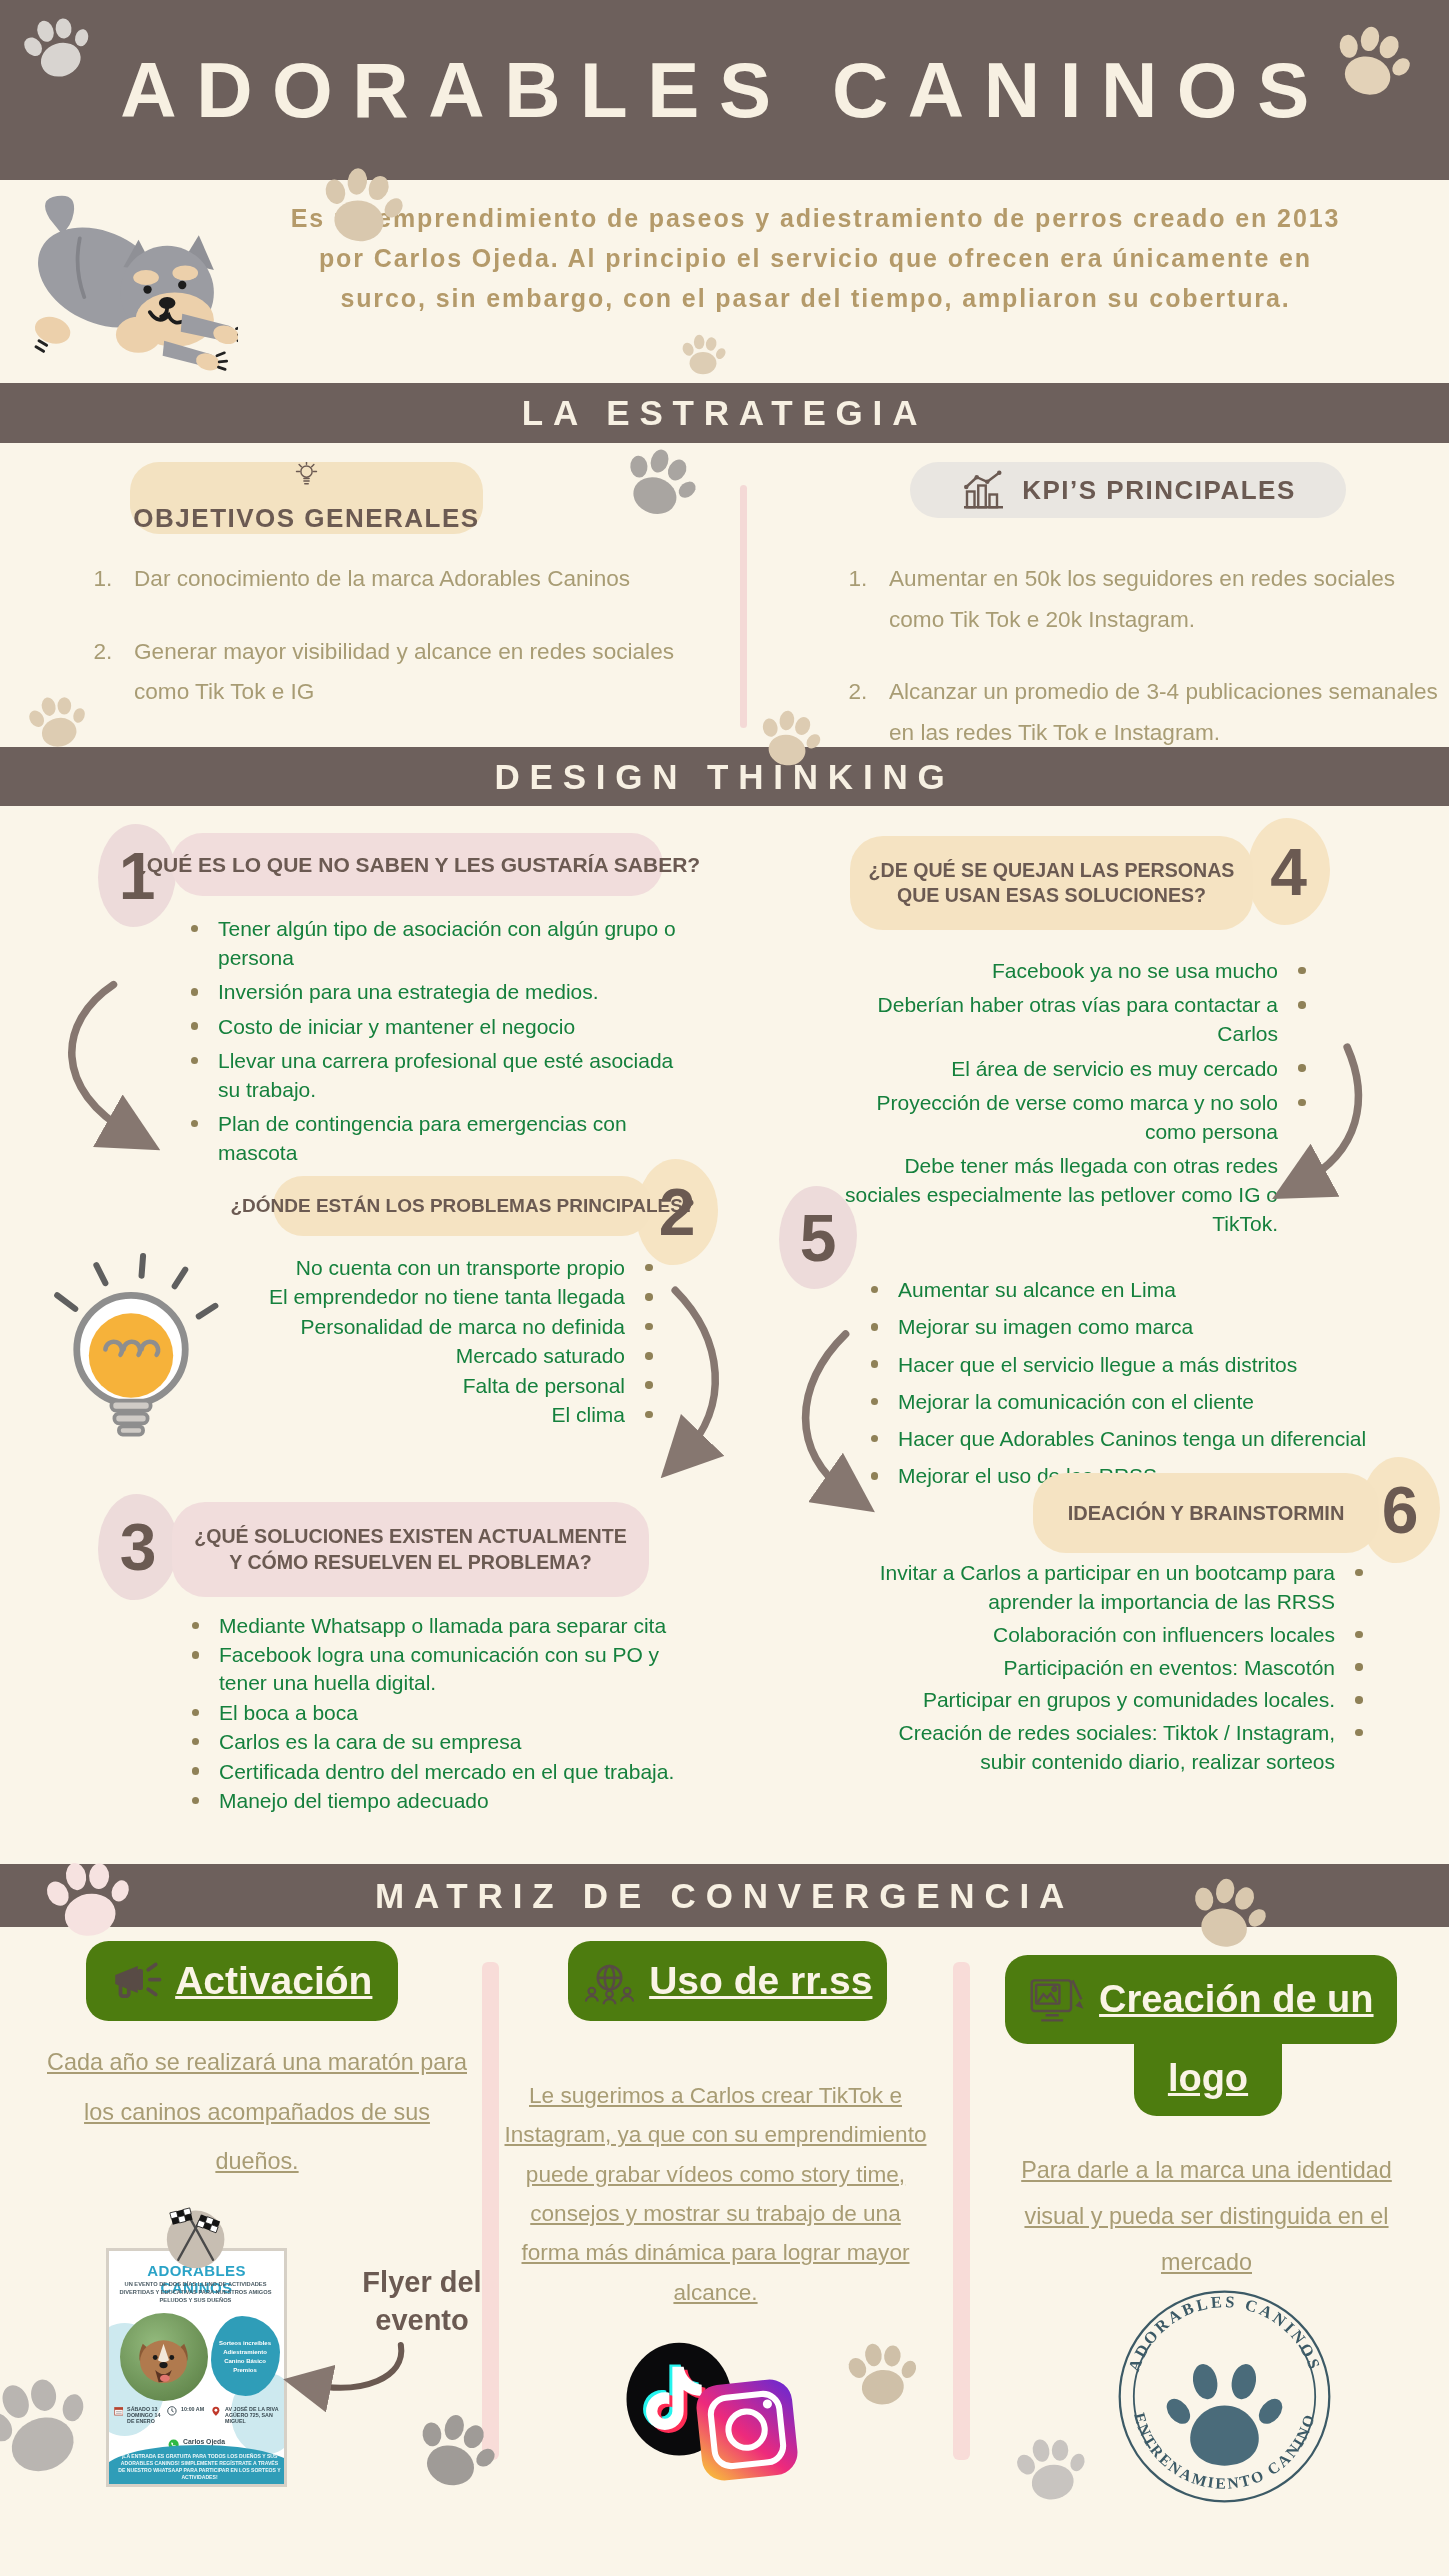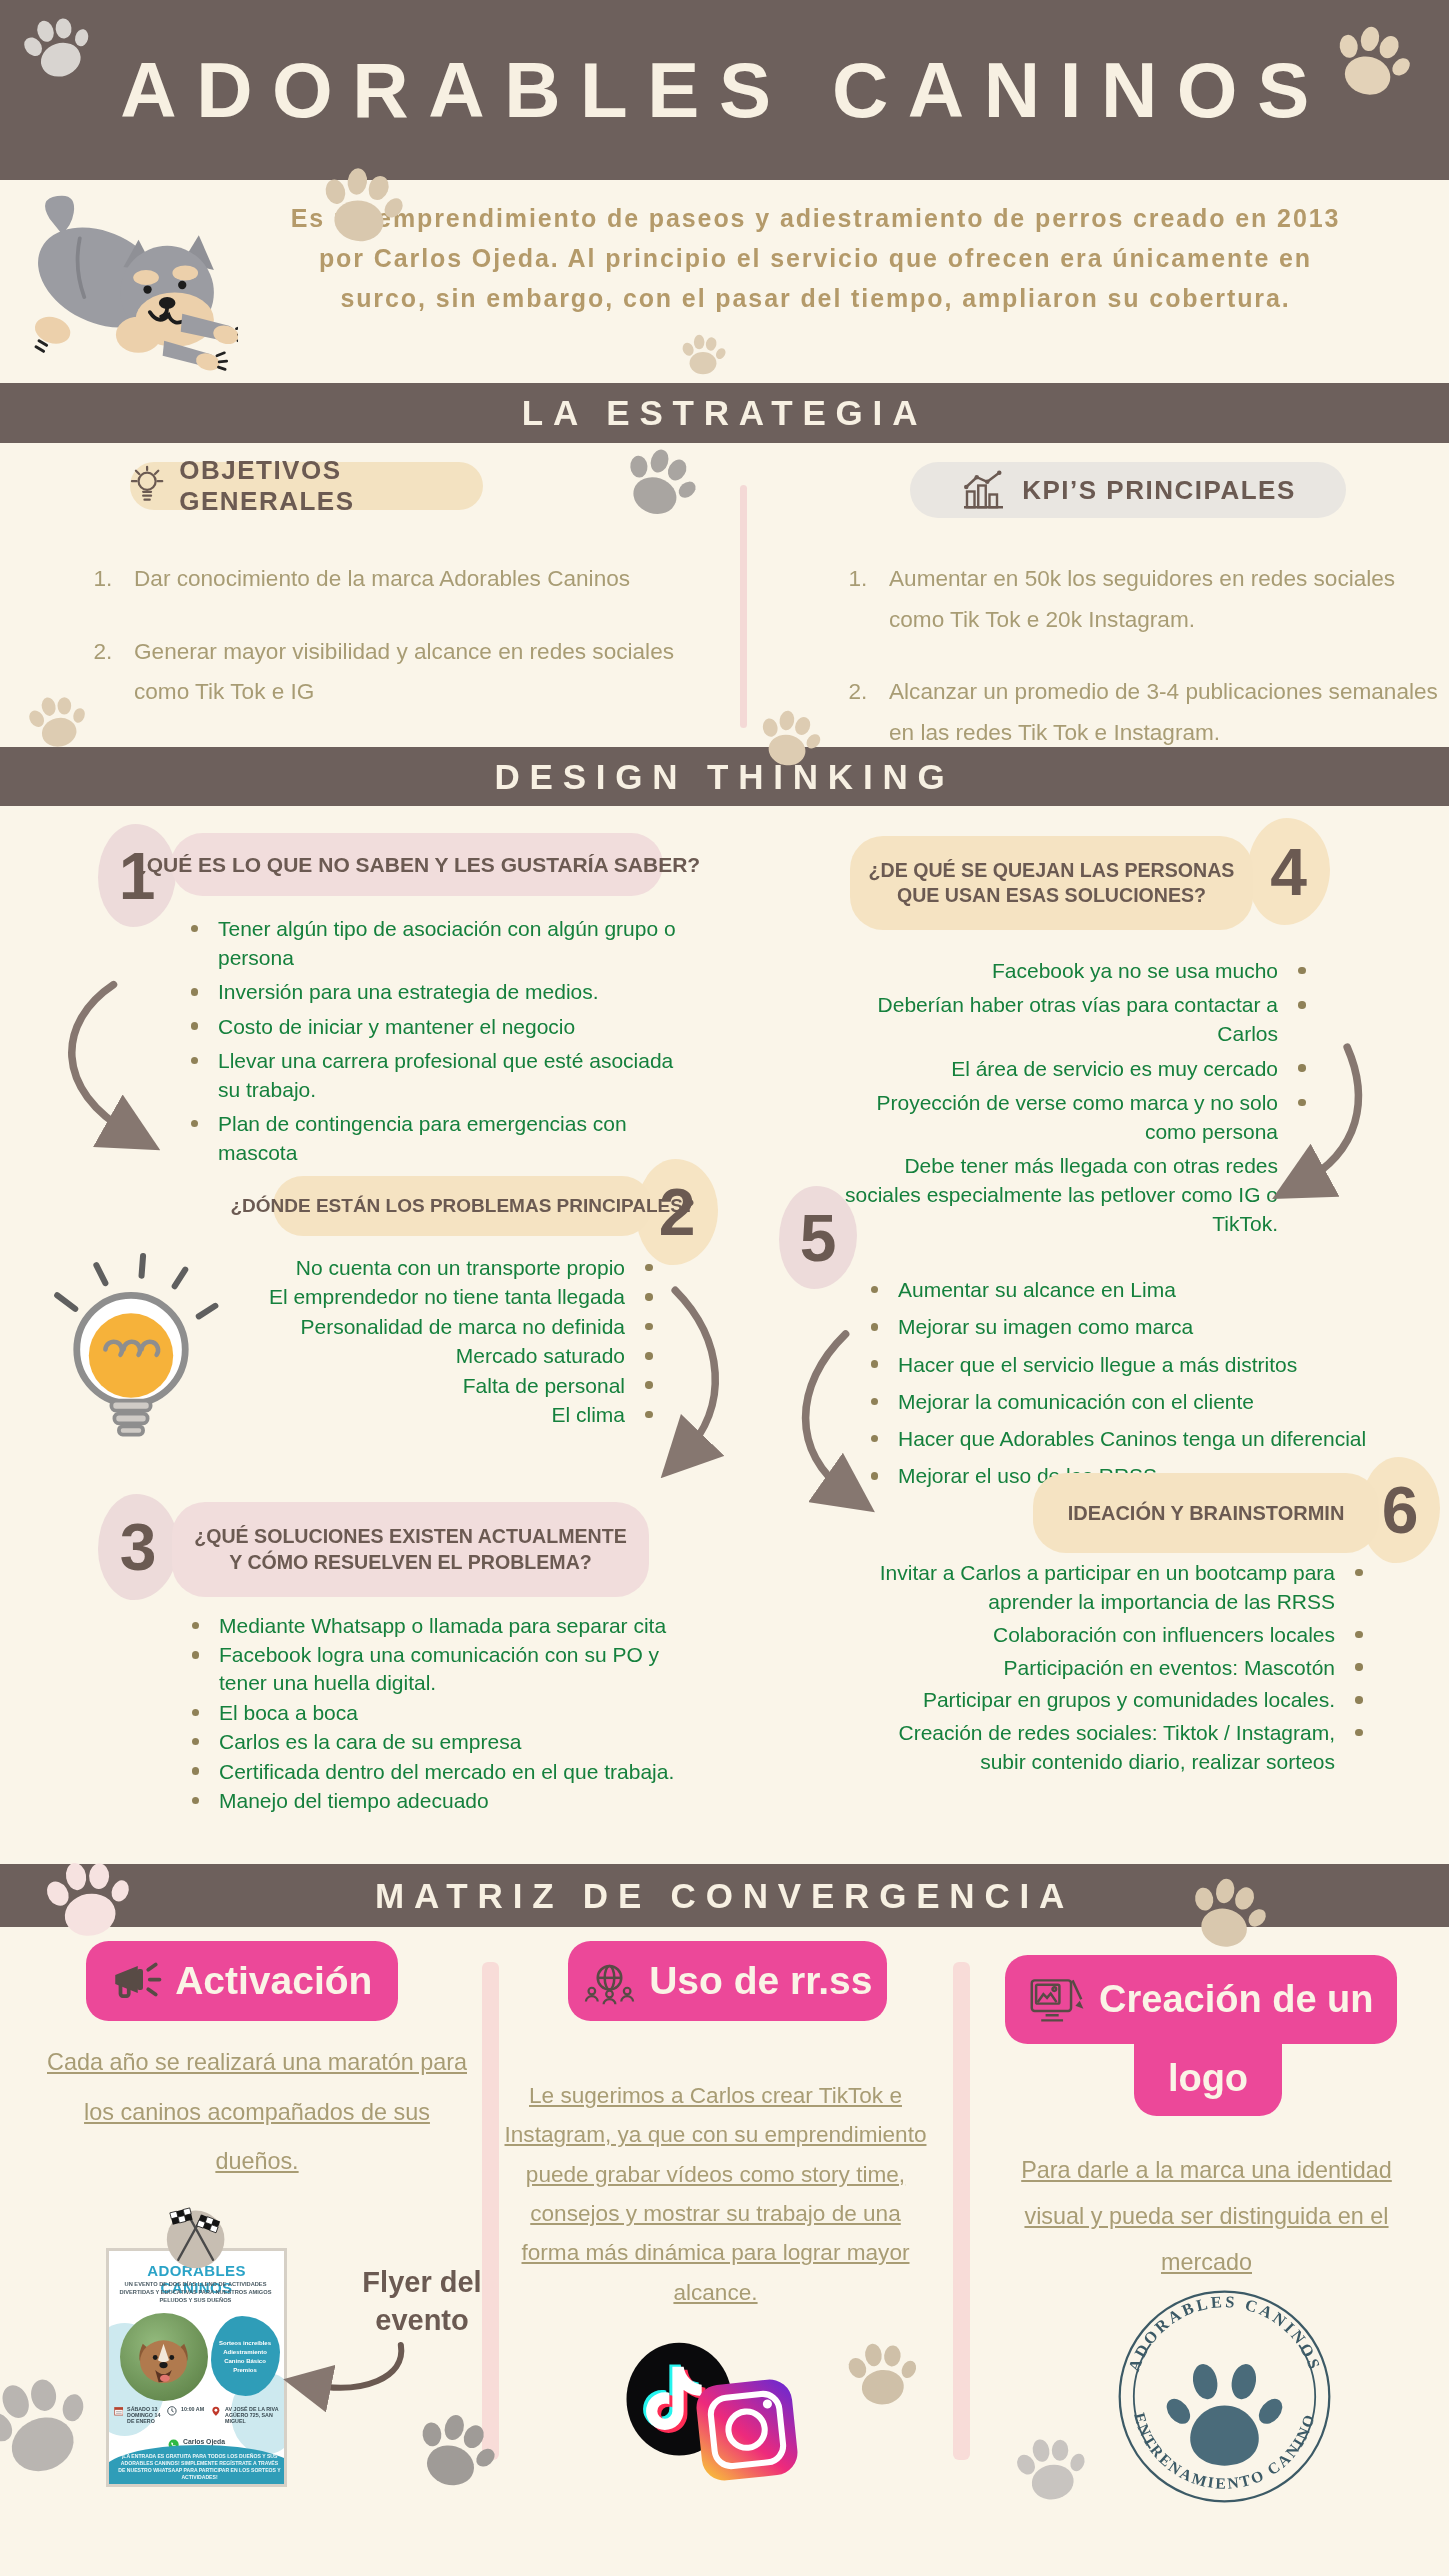--- a/index.html
+++ b/index.html
@@ -32,22 +32,22 @@
   .bl li{position:relative;margin-bottom:5.3px;line-height:1.38;}
   .bl.left li{padding-left:29px;}
   .bl.left li::before{content:"";position:absolute;left:1.5px;top:9.8px;width:7.5px;height:7.5px;border-radius:50%;background:#8f8157;}
   .bl.right{text-align:right;}
   .bl.right li{padding-right:29px;}
   .bl.right li::before{content:"";position:absolute;right:1.5px;top:9.8px;width:7.5px;height:7.5px;border-radius:50%;background:#8f8157;}
   #l2 li,#l3 li{margin-bottom:1.5px;line-height:1.33;}
   #l5 li{margin-bottom:8.3px;}
   #l6 li{margin-bottom:3.8px;}
   
-  .mbadge{position:absolute;background:#ec4899;border-radius:22.6px;display:flex;align-items:center;
-          justify-content:center;gap:13.6px;color:#faf4e6;font-weight:bold;font-size:39px;z-index:2;}
+  .mbadge{position:absolute;background:#4d7c0f;border-radius:22.6px;display:flex;align-items:center;
+          justify-content:center;gap:13.6px;color:#faf4e6;font-weight:bold;font-size:39px;z-index:2;text-decoration:underline;}
   .mbody{position:absolute;text-align:center;color:#a89c74;font-size:23.4px;text-decoration:underline;}
   .paw{position:absolute;z-index:3;}
   .arrow-svg{position:absolute;z-index:2;overflow:visible;}
   
   .flyer{position:absolute;left:106px;top:2248px;width:181px;height:239px;background:#ffffff;
          border:3.8px solid #d6d0c6;box-sizing:border-box;overflow:hidden;z-index:2;}
   .flyer .blobL{position:absolute;left:-26px;top:72px;width:83px;height:113px;background:#cde9ef;border-radius:50%;}
   .flyer .blobB{position:absolute;right:-15px;top:121px;width:68px;height:83px;background:#cde9ef;border-radius:50%;}
   .flyer-title{position:absolute;left:0;top:10.6px;width:100%;text-align:center;color:#2ba3c7;
                font-size:15px;font-weight:bold;letter-spacing:0.4px;}
@@ -132,21 +132,21 @@
     <ellipse cx="240" cy="224" rx="16" ry="11" transform="rotate(16 240 224)" fill="#ecd0ab"></ellipse>
     <path d="M252,216 l10,-4 M255,224 l10,-1 M254,231 l9,3" stroke="#222" stroke-width="3.6" stroke-linecap="round"></path>
   </svg>
 
   <div class="intro">Es un emprendimiento de paseos y adiestramiento de perros creado en 2013 por Carlos Ojeda. Al principio el servicio que ofrecen era únicamente en surco, sin embargo, con el pasar del tiempo, ampliaron su cobertura.</div>
 
   <div class="band" style="top:383px;height:60px;">
     <div class="band-title">LA ESTRATEGIA</div>
   </div>
 
-  <div class="hbadge" id="objetivos" style="left:130px;top:462px;width:353px;height:48px;background:#f3e2c1;">
+  <div class="hbadge" id="objetivos" style="left:130px;top:462px;width:353px;height:72px;background:#f3e2c1;flex-direction:column;">
     <svg width="39" height="45" viewBox="0 0 52 60">
       <g stroke="#6b5a52" stroke-width="3.4" fill="none" stroke-linecap="round">
         <circle cx="26" cy="22" r="13"></circle>
         <path d="M3,22 H10 M42,22 H49 M9,6 L14,11 M43,6 L38,11 M26,0 V5"></path>
         <path d="M20,38 H32 M20,44 H32 M22,50 H30"></path>
       </g>
     </svg>
     <span>OBJETIVOS GENERALES</span>
   </div>
 

